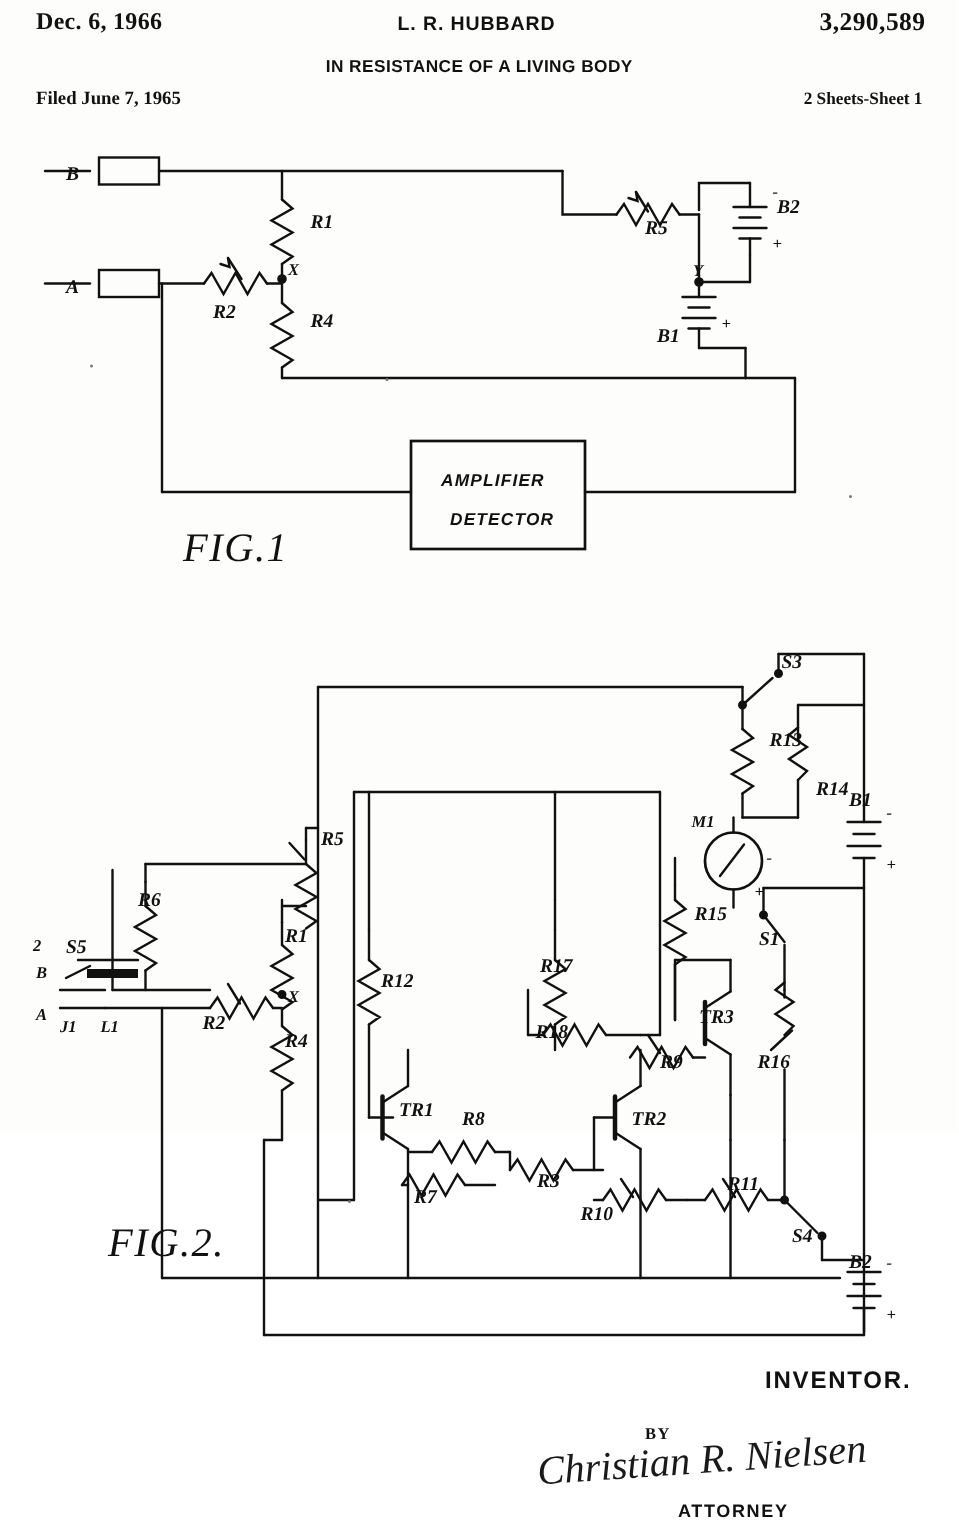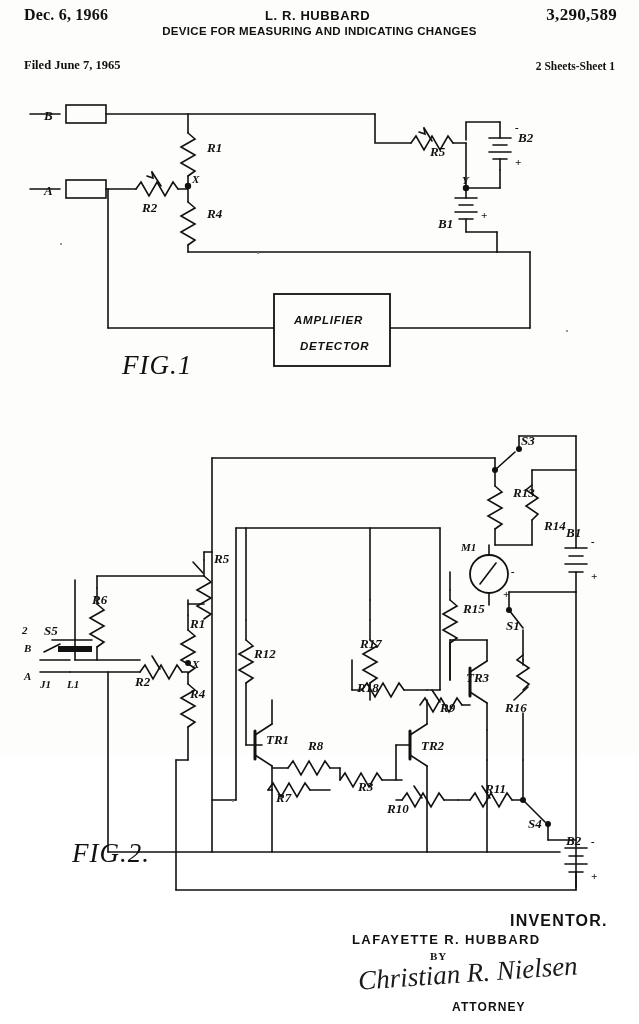--- a/index.html
+++ b/index.html
@@ -75,21 +75,21 @@
   
   .fig-label {
     position: absolute;
     font-family: "Liberation Serif", serif;
     font-style: italic;
     font-weight: normal;
     font-size: 27px;
     letter-spacing: 1px;
   }
   #fig1-label { left: 122px; top: 350px; }
-  #fig2-label { left: 72px; top: 838px; }
+  #fig2-label { left: 72px; top: 813px; }
 
   
   .sig-inventor-word {
     position: absolute;
     left: 510px; top: 912px;
     font-family: "Liberation Sans", sans-serif;
     font-size: 16px;
     font-weight: bold;
     letter-spacing: 1.2px;
   }
@@ -159,21 +159,21 @@
   }
 </style>
 </head>
 <body>
 
 <div class="page">
 
   <div class="hdr-date">Dec. 6, 1966</div>
   <div class="hdr-inventor">L. R. HUBBARD</div>
   <div class="hdr-patnum">3,290,589</div>
-  <div class="hdr-title1">DEVICE FOR MEASURING AND INDICATING CHANGES</div>
+  <div class="hdr-title2">IN RESISTANCE OF A LIVING BODY</div>
   <div class="hdr-filed">Filed June 7, 1965</div>
   <div class="hdr-sheet">2 Sheets-Sheet 1</div>
 
   <svg class="schematic" viewBox="0 0 639 1024">
     <g stroke="#111" stroke-width="1.6" fill="none" stroke-linecap="round">
 
       <rect x="66" y="105" width="40" height="18" stroke-width="1.6"></rect>
 
       <path d="M106 114 L375 114"></path>
       <path d="M60 114 L30 114"></path>
@@ -498,21 +498,20 @@
     <text x="503" y="598" class="small">+</text>
     <text x="591" y="545" class="small">-</text>
     <text x="591" y="580" class="small">+</text>
     <text x="591" y="845" class="small">-</text>
     <text x="591" y="880" class="small">+</text>
   </svg>
 
   <div class="fig-label" id="fig2-label">FIG.2.</div>
 
   <div class="sig-inventor-word">INVENTOR.</div>
-  <div class="sig-name">LAFAYETTE R. HUBBARD</div>
   <div class="sig-by">BY</div>
   <div class="sig-script">Christian R. Nielsen</div>
   <div class="sig-attorney">ATTORNEY</div>
 
   <div class="speck" style="left:60px; top:243px;"></div>
   <div class="speck" style="left:257px; top:252px;"></div>
   <div class="speck" style="left:232px; top:800px;"></div>
   <div class="speck" style="left:566px; top:330px;"></div>
 </div>
 

